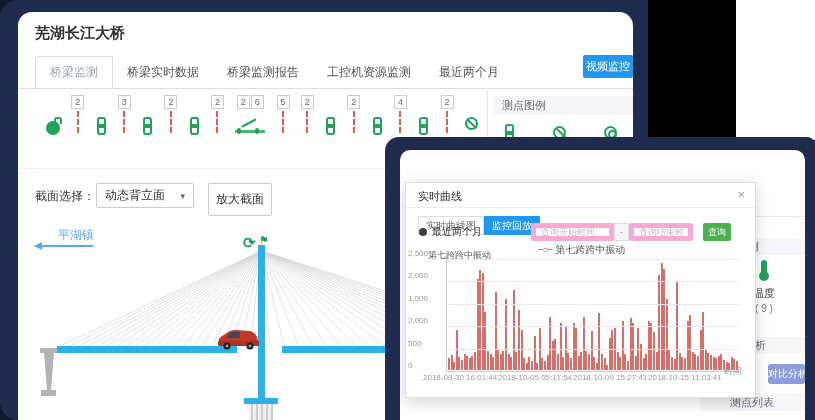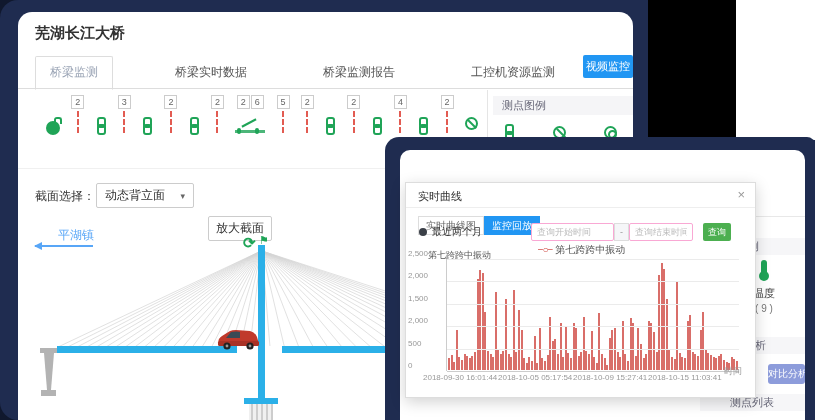--- a/index.html
+++ b/index.html
@@ -10,21 +10,21 @@
 
   
   .black-block { position:absolute; left:648px; top:0; width:88px; height:140px; background:#000; }
   .white-block { position:absolute; left:736px; top:0; width:79px; height:140px; background:#fff; }
 
   
   #win1 { position:absolute; left:18px; top:12px; width:615px; height:408px;
     background:#fff; border-radius:14px 14px 0 0; overflow:hidden; }
   .w1-title { position:absolute; left:17px; top:12px; font-size:15px; font-weight:bold; color:#333; }
   .tabbar { position:absolute; left:17px; top:46px; width:582px; height:31px;
-    display:flex; align-items:flex-end;gap:48px; }
+    display:flex; align-items:flex-end; }
   .tabbar-underline { position:absolute; left:0; top:76px; width:615px; height:1px; background:#ddd; }
   .tab { font-size:12px; color:#555; padding:7px 14px 8px; cursor:pointer; white-space:nowrap; }
   .tab.active { border:1px solid #ddd; border-bottom:1px solid #fff; background:#fff;
     color:#9aa4b5; margin-bottom:-1px; border-radius:2px 2px 0 0; }
   .video-btn { position:absolute; left:565px; top:43px; width:50px; height:23px;
     background:#2196f3; color:#fff; font-size:11px; border:none; border-radius:2px;
     display:flex; align-items:center; justify-content:center; white-space:nowrap; overflow:hidden; }
 
   
   .sensor-row { position:absolute; left:28px; top:83px; width:432px; height:52px;
@@ -64,22 +64,22 @@
     border:2px solid #1fa457; border-radius:50%; }
 
   .section-divider { position:absolute; left:0; top:156px; width:615px; height:1px; background:#f0f0f0; }
 
   
   .ctrl-label { position:absolute; left:17px; top:176px; font-size:12px; color:#333; }
   .ctrl-select { position:absolute; left:78px; top:171px; width:98px; height:25px;
     border:1px solid #ccc; border-radius:2px; font-size:12px; color:#333;
     display:flex; align-items:center; padding:0 8px; justify-content:space-between; background:#fff; }
   .ctrl-select .caret { font-size:9px; color:#666; }
-  .ctrl-zoom { position:absolute; left:190px; top:171px; width:64px; height:25px;
-    background:#fff; border:1px solid #ccc; border-radius:2px; font-size:12px; color:#333;margin-top:33px; }
+  .ctrl-zoom { position:absolute; left:190px; top:171px; width:64px; height:33px;
+    background:#fff; border:1px solid #ccc; border-radius:2px; font-size:12px; color:#333; }
 
   .loc-label { position:absolute; left:40px; top:215px; font-size:12px; color:#58a6f7; }
   .loc-arrow { position:absolute; left:17px; top:233px; width:58px; height:2px; background:#58a6f7; }
   .loc-arrow:before { content:""; position:absolute; left:-1px; top:-3px;
     border-right:8px solid #58a6f7; border-top:4px solid transparent; border-bottom:4px solid transparent; }
 
   .bridge-svg { position:absolute; left:0; top:214px; }
 
   
   #win2frame { position:absolute; left:385px; top:137px; width:430px; height:283px;
@@ -107,21 +107,21 @@
   .m-header { position:relative; height:25px; border-bottom:1px solid #eee; }
   .m-title { position:absolute; left:12px; top:6px; font-size:11px; color:#333; }
   .m-close { position:absolute; right:10px; top:4px; font-size:13px; color:#999; background:none; border:none; }
   .m-tabs { position:absolute; left:12px; top:33px; display:flex; }
   .m-tab { font-size:10px; height:19px; line-height:17px; padding:0 7px; border:1px solid #ddd;
     color:#666; background:#fff; white-space:nowrap; }
   .m-tab.active { background:#2196f3; border-color:#2196f3; color:#fff; }
   .m-radio-row { position:absolute; left:13px; top:42px; display:flex; align-items:center; }
   .radio-dot { width:8px; height:8px; border-radius:50%; background:#3a3f47; margin-right:5px; }
   .m-radio-label { font-size:10px; color:#333; white-space:nowrap; }
-  .m-input { position:absolute; top:40px; height:18px; border:1px solid #f9a8d4; border-radius:2px;
+  .m-input { position:absolute; top:40px; height:18px; border:5px solid #f9a8d4; border-radius:2px;
     font-size:9px; color:#555; padding:0 5px; }
   .m-input::placeholder { color:#bbb; font-size:9px; }
   .m-input.start { left:125px; width:83px; }
   .m-input.end { left:223px; width:64px; }
   .m-sep { position:absolute; left:208px; top:40px; width:15px; height:18px; background:#f5f6f8;
     border:1px solid #ddd; font-size:9px; color:#999; text-align:center; line-height:16px; }
   .m-query-btn { position:absolute; left:297px; top:40px; width:28px; height:18px;
     background:#4caf50; color:#fff; font-size:9px; border:none; border-radius:2px;
     white-space:nowrap; overflow:hidden; }
   .m-legend { position:absolute; left:0; top:60px; width:351px; text-align:center; font-size:10px; color:#555; }

